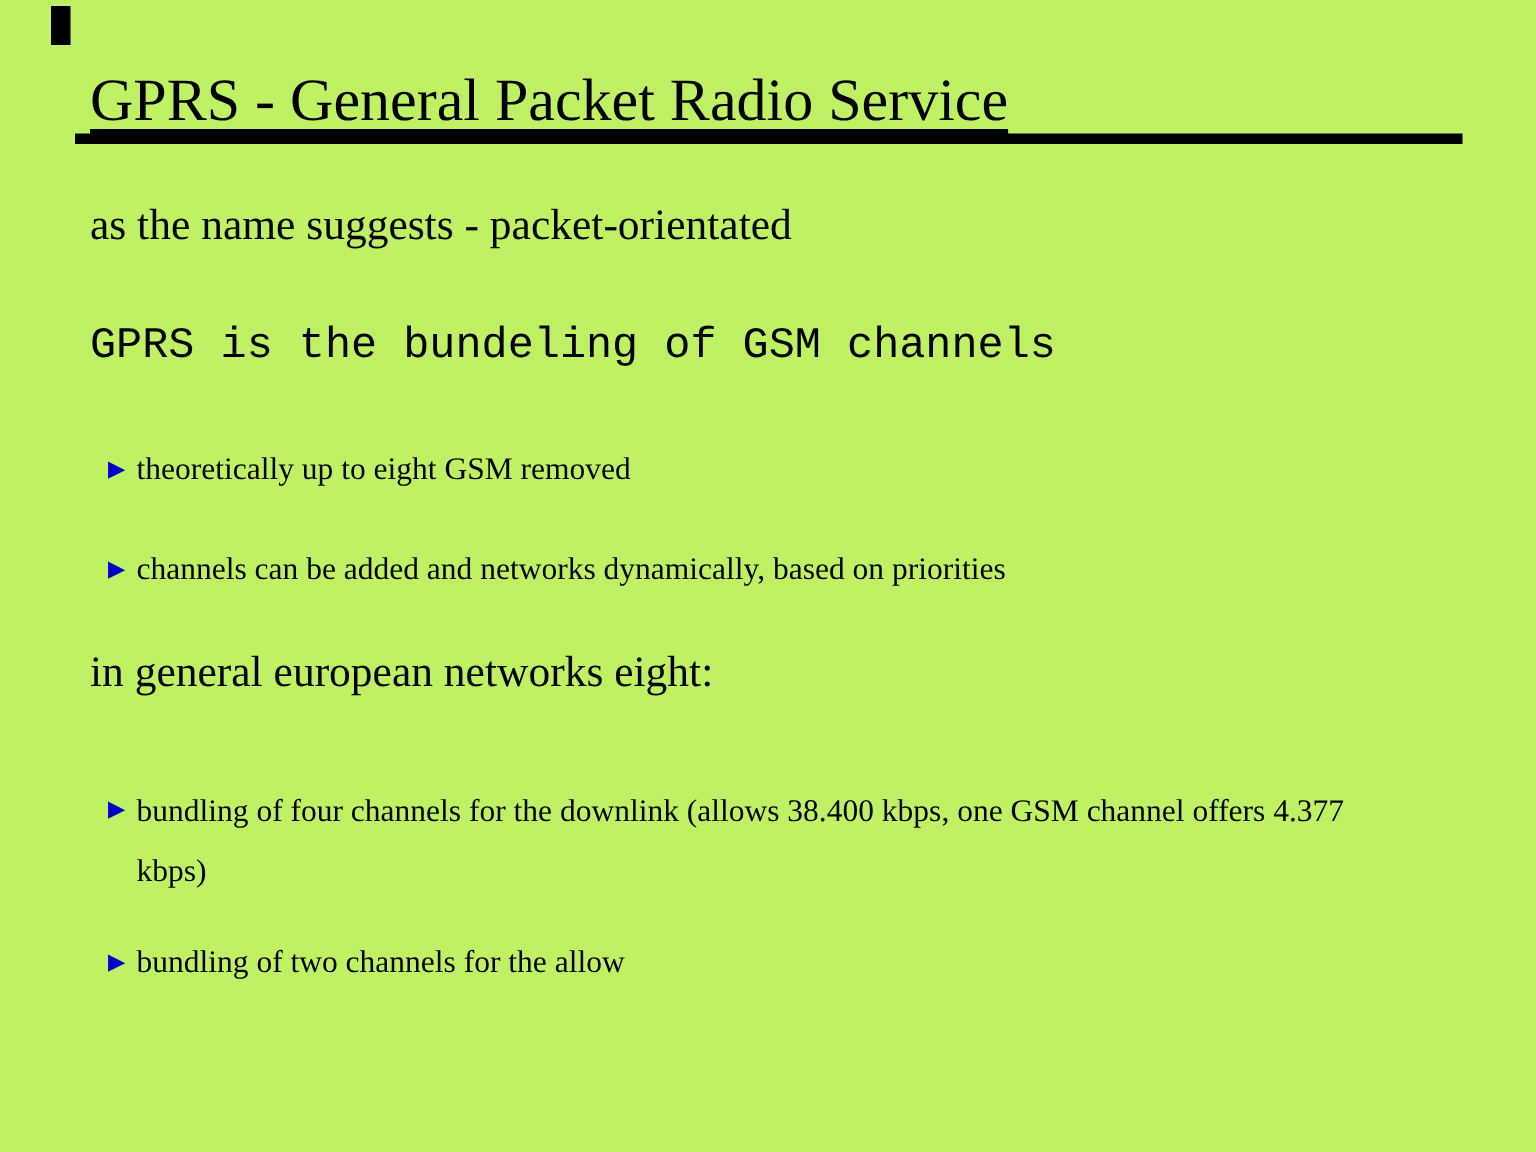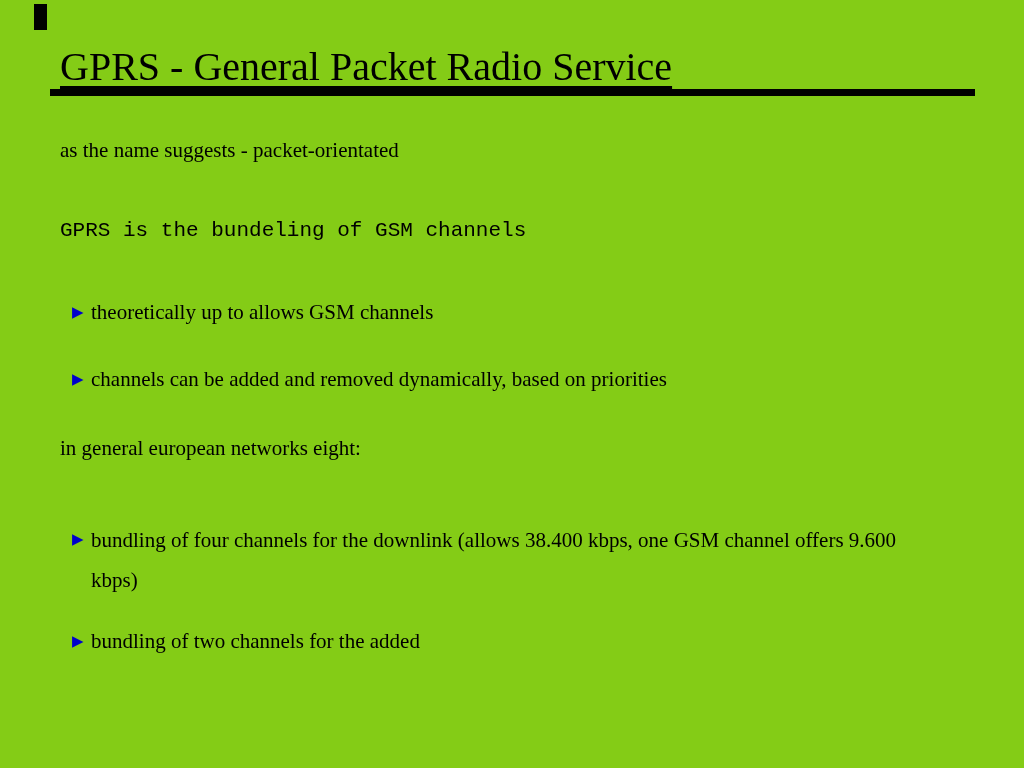--- a/index.html
+++ b/index.html
@@ -4,21 +4,21 @@
 <style>
   html, body {
     margin: 0;
     padding: 0;
     background: #ffffff;
   }
   .slide {
     position: relative;
     width: 1024px;
     height: 768px;
-    background: #84cc16;
+    background: #bef264;
     overflow: hidden;
     font-family: "Liberation Serif", serif;
     color: #000000;
   }
   .corner-mark {
     position: absolute;
     left: 34px;
     top: 4px;
     width: 13px;
     height: 26px;
@@ -40,21 +40,21 @@
     position: absolute;
     left: 50px;
     top: 89px;
     width: 925px;
     height: 7px;
     background: #000000;
   }
   .line {
     position: absolute;
     left: 60px;
-    font-size: 21px;
+    font-size: 29px;
     line-height: 34px;
     white-space: nowrap;
     text-align: center;
   }
   .line-intro    { top: 133px; }
   .line-bundling { top: 214px; font-family: Liberation Mono, monospace; }
   .line-networks { top: 431px; }
   .bullet-row {
     position: absolute;
     left: 72px;
@@ -90,33 +90,33 @@
   <h1 class="title">GPRS - General Packet Radio Service</h1>
 
   <div class="title-rule"></div>
 
   <div class="line line-intro">as the name suggests - packet-orientated</div>
 
   <div class="line line-bundling">GPRS is the bundeling of GSM channels</div>
 
   <div class="bullet-row bullet-row-b1">
     <span class="bullet-icon">▶</span>
-    <span class="bullet-text">theoretically up to allows GSM channels</span>
+    <span class="bullet-text">theoretically up to eight GSM removed</span>
   </div>
 
   <div class="bullet-row bullet-row-b2">
     <span class="bullet-icon">▶</span>
-    <span class="bullet-text">channels can be added and removed dynamically, based on priorities</span>
+    <span class="bullet-text">channels can be added and networks dynamically, based on priorities</span>
   </div>
 
   <div class="line line-networks">in general european networks eight:</div>
 
   <div class="bullet-row bullet-row-b3">
     <span class="bullet-icon">▶</span>
-    <span class="bullet-text">bundling of four channels for the downlink (allows 38.400 kbps, one GSM channel offers 9.600 kbps)</span>
+    <span class="bullet-text">bundling of four channels for the downlink (allows 38.400 kbps, one GSM channel offers 4.377 kbps)</span>
   </div>
 
   <div class="bullet-row bullet-row-b4">
     <span class="bullet-icon">▶</span>
-    <span class="bullet-text">bundling of two channels for the added</span>
+    <span class="bullet-text">bundling of two channels for the allow</span>
   </div>
 
 </div>
 
 </body></html>

